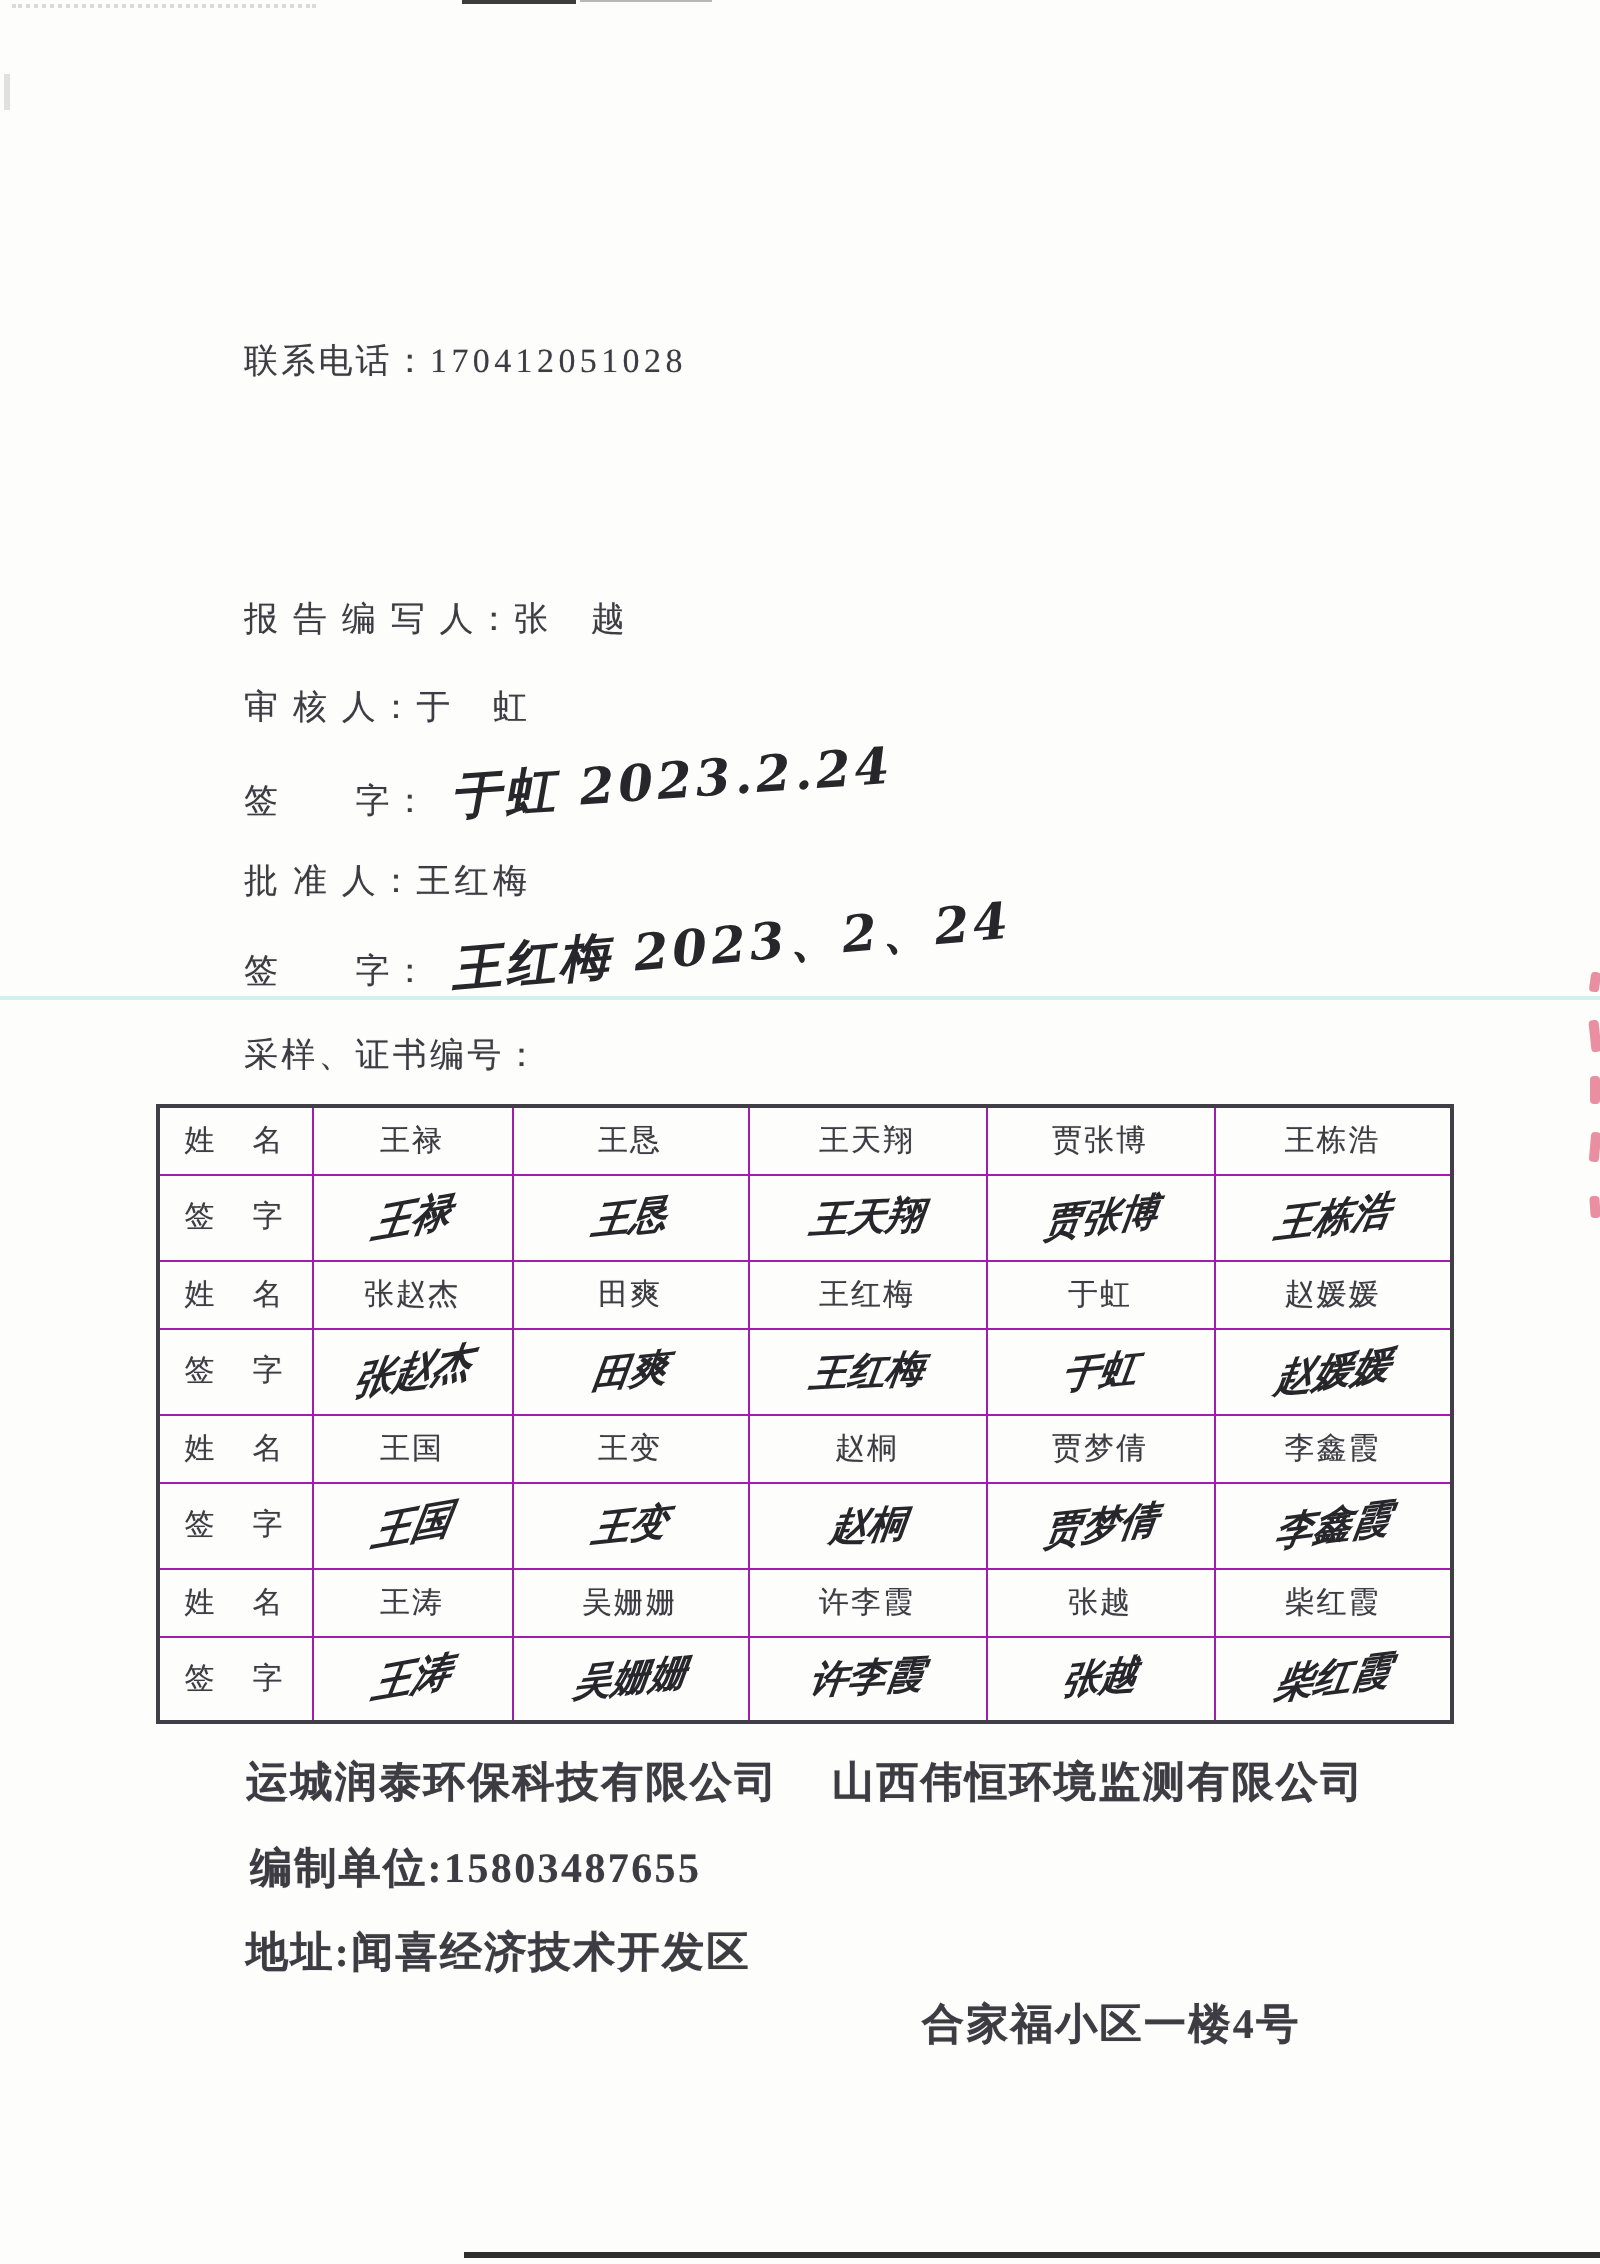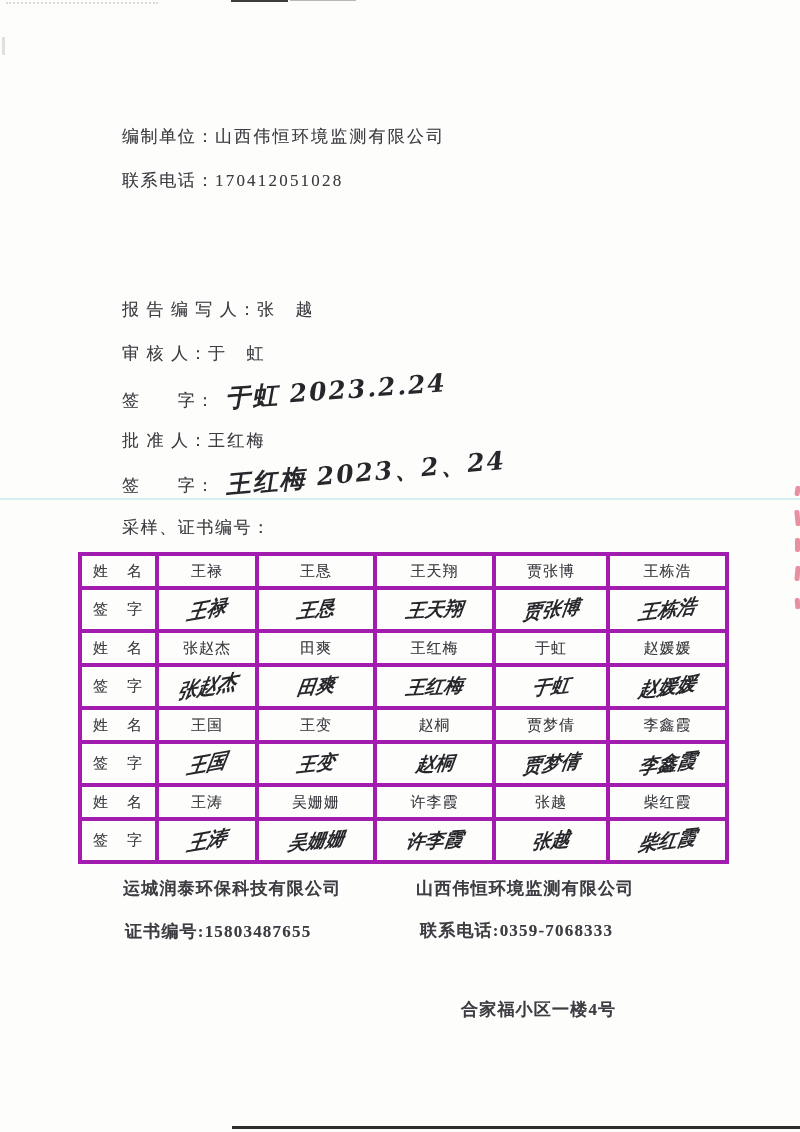--- a/index.html
+++ b/index.html
@@ -38,41 +38,41 @@
     transform:translateY(-7px) rotate(-4deg);
   }
   
   .ptable {
     position:absolute; left:78px; top:552px;
     width:647px;
     border-collapse:collapse; table-layout:fixed;
     border:2px solid #3f3f45;
   }
   .ptable td {
-    border:4px solid #a21caf;
+    border:1px solid #a21caf;
     text-align:center; vertical-align:middle;
     font-size:15px; letter-spacing:1px;
     overflow:hidden;
   }
   .ptable tr.name-row { height:34px; }
   .ptable tr.sig-row  { height:43px; }
   .ptable td.lbl { letter-spacing:2px; }
   .sigtxt {
     font-size:19px;
     transform:rotate(-6deg) skewX(-14deg);
     letter-spacing:0;
     white-space:nowrap;
   }
   .sig-row td:nth-child(2) .sigtxt { transform:rotate(-10deg) skewX(-20deg) scale(1.05); }
   .sig-row td:nth-child(4) .sigtxt { transform:rotate(-3deg) skewX(-10deg); }
   .sig-row td:nth-child(6) .sigtxt { transform:rotate(-7deg) skewX(-16deg) scale(1.02); }
   
   .foot {
     position:absolute;
-    font-size:17px; font-weight:600; letter-spacing:1.2px; white-space:nowrap;
+    font-size:21px; font-weight:600; letter-spacing:1.2px; white-space:nowrap;
   }
   
   .art { position:absolute; pointer-events:none; }
   #art-top-dots   { left:6px;  top:2px;   width:152px; border-top:2px dotted #d2d2d2; opacity:.8; }
   #art-top-line   { left:231px; top:0;    width:57px; height:2px; background:#3d3d3d; }
   #art-top-line2  { left:290px; top:0;    width:66px; height:1px; background:#b8b8b8; }
   #art-left-mark  { left:2px;  top:37px;  width:3px;  height:18px; background:#e0e0e0; }
   #art-cyan-line  { left:0;    top:498px; width:800px; height:2px; background:#cdeeee; opacity:.9; }
   #art-bottom-line{ left:232px; top:1126px; width:568px; height:3px; background:#2f2f2f; }
   .pinkmark { position:absolute; right:0; width:5px; background:#e0607a; opacity:.7; border-radius:2px; }
@@ -92,23 +92,20 @@
   <div class="art" id="art-top-line2"></div>
   <div class="art" id="art-left-mark"></div>
   <div class="art" id="art-cyan-line"></div>
   <div class="art pinkmark" id="pm1"></div>
   <div class="art pinkmark" id="pm2"></div>
   <div class="art pinkmark" id="pm3"></div>
   <div class="art pinkmark" id="pm4"></div>
   <div class="art pinkmark" id="pm5"></div>
   <div class="art" id="art-bottom-line"></div>
 
-  <div class="line" style="top:126px">
-    <span>编制单位：</span><span class="val">山西伟恒环境监测有限公司</span>
-  </div>
   <div class="line" style="top:170px">
     <span>联系电话：</span><span class="val">170412051028</span>
   </div>
   <div class="line" style="top:299px">
     <span>报 告 编 写 人：</span><span class="val">张　越</span>
   </div>
   <div class="line" style="top:343px">
     <span>审 核 人：</span><span class="val">于　虹</span>
   </div>
   <div class="line" style="top:387px">
@@ -194,19 +191,19 @@
       <td><span class="hw sigtxt">王涛</span></td>
       <td><span class="hw sigtxt">吴姗姗</span></td>
       <td><span class="hw sigtxt">许李霞</span></td>
       <td><span class="hw sigtxt">张越</span></td>
       <td><span class="hw sigtxt">柴红霞</span></td>
     </tr>
   </tbody>
     </table>
 
   <div class="foot" style="left:123px; top:877px">运城润泰环保科技有限公司</div>
-  <div class="foot" style="left:125px; top:920px">证书编号:15803487655</div>
+  <div class="foot" style="left:125px; top:920px">编制单位:15803487655</div>
+  <div class="foot" style="left:123px; top:962px">地址:闻喜经济技术开发区</div>
 
   <div class="foot" style="left:416px; top:877px">山西伟恒环境监测有限公司</div>
-  <div class="foot" style="left:420px; top:919px">联系电话:0359-7068333</div>
   <div class="foot" style="left:461px; top:998px">合家福小区一楼4号</div>
 
 </div>
 
 </body></html>

